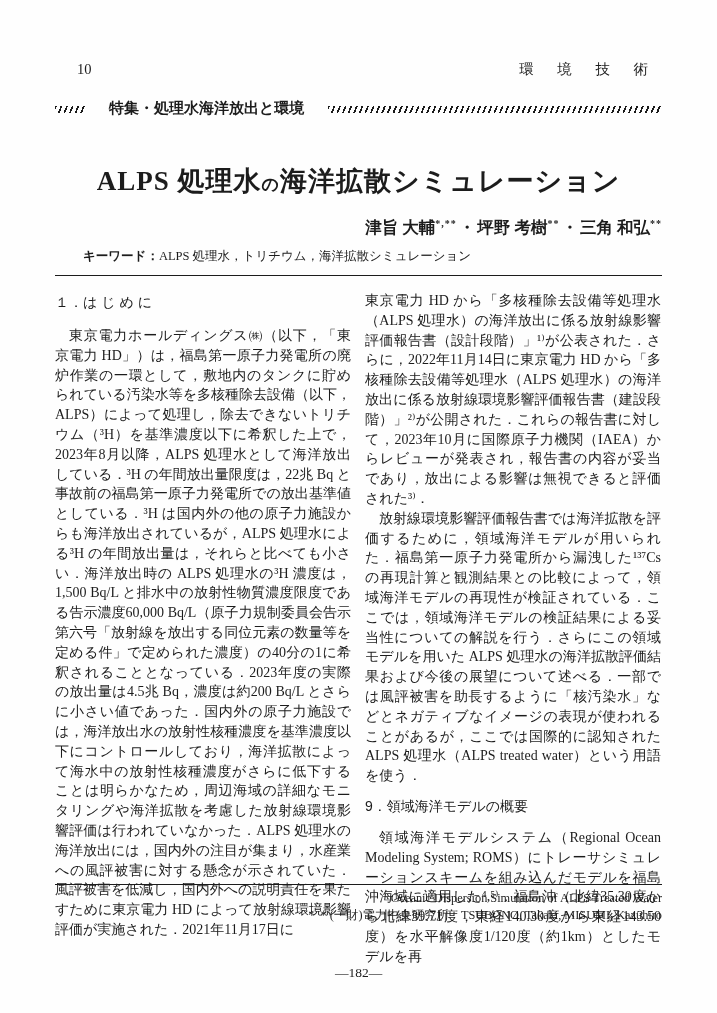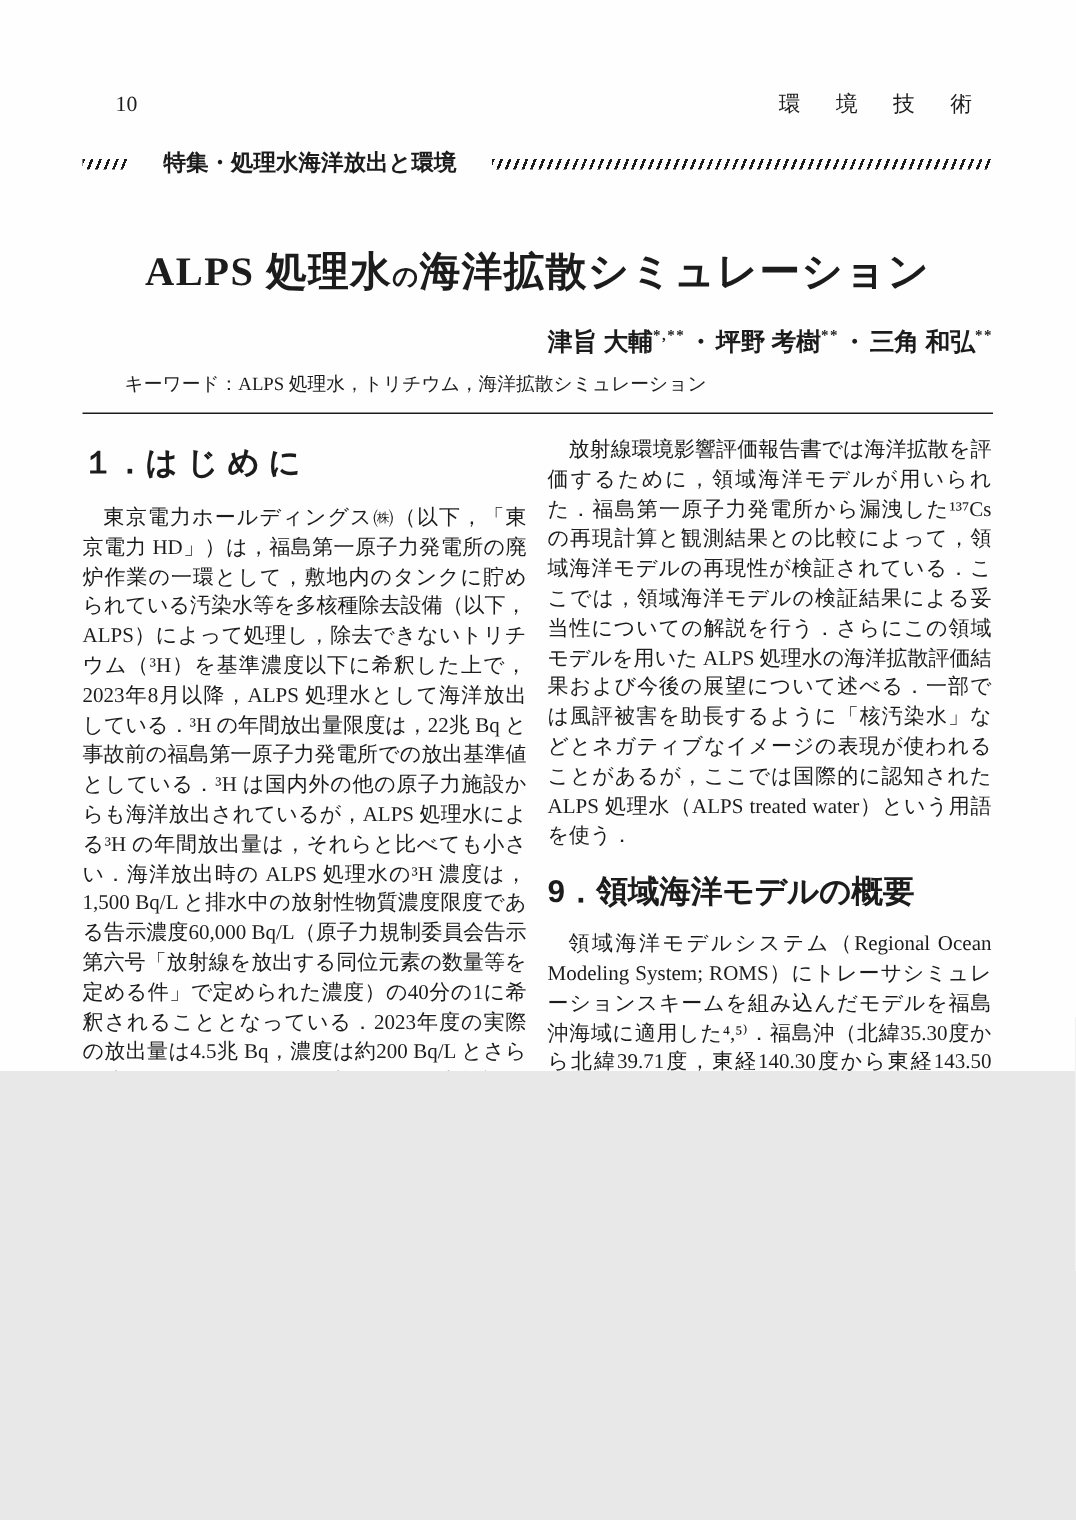--- a/index.html
+++ b/index.html
@@ -1,18 +1,18 @@
 <!DOCTYPE html>
 <html lang="ja"><head>
 <meta charset="utf-8">
 <style>
   html,body { margin:0; padding:0; background:#e8e8e8; }
   .page {
     position:relative;
-    width:717px; height:714px;
+    width:717px; height:1013px;
     margin:0 auto;
     background:#fefefe;
     color:#1c1c1c;
     box-sizing:border-box;
     padding:40px 55px 0 55px;
     font-family:"Liberation Serif","DejaVu Serif",serif;
     overflow:hidden;
   }
   
   .running-head {
@@ -45,31 +45,31 @@
   .title-no { font-size:17px; }
   .authors-line {
     margin-top:15px; text-align:right;
     font-size:16.5px; font-weight:bold;
   }
   .author-mark { font-size:10px; vertical-align:super; font-weight:bold; letter-spacing:1px; }
   .author-sep { margin:0 2px; }
   .keywords-line {
     margin-top:9px; padding-left:28px; font-size:12.5px;
   }
-  .kw-label { font-family:"Liberation Sans","DejaVu Sans",sans-serif; font-weight:normal; }
+  .kw-label { font-family:"Liberation Sans","DejaVu Sans",sans-serif; font-weight:bold; }
   .head-rule {
     border:none; border-top:1.6px solid #1c1c1c;
     margin:10px 0 0 0;
   }
   
   .columns { display:flex; gap:14px; margin-top:15px; }
   .col { width:296px; }
   .section-heading {
     font-family:"Liberation Sans","DejaVu Sans",sans-serif;
-    font-weight:bold; font-size:21px;
+    font-weight:normal; font-size:14px;
     margin:3px 0 14px 0;
   }
   .section-heading.mid { margin-top:12px; margin-bottom:12px; }
   .body-text {
     margin:0; font-size:14px; line-height:19.8px;
     text-align:justify;
   }
   .body-text.indent { text-indent:1em; }
   
   .footnote-block { position:absolute; left:55px; right:55px; top:884px;text-align:right; }
@@ -103,26 +103,28 @@
   <div class="keywords-line"><span class="kw-label">キーワード：</span><span>ALPS 処理水，トリチウム，海洋拡散シミュレーション</span></div>
 
   <hr class="head-rule">
 
   <div class="columns">
     <div class="col">
       <h2 class="section-heading">１．は じ め に</h2>
       <p class="body-text indent">東京電力ホールディングス㈱（以下，「東京電力 HD」）は，福島第一原子力発電所の廃炉作業の一環として，敷地内のタンクに貯められている汚染水等を多核種除去設備（以下，ALPS）によって処理し，除去できないトリチウム（³H）を基準濃度以下に希釈した上で，2023年8月以降，ALPS 処理水として海洋放出している．³H の年間放出量限度は，22兆 Bq と事故前の福島第一原子力発電所での放出基準値としている．³H は国内外の他の原子力施設からも海洋放出されているが，ALPS 処理水による³H の年間放出量は，それらと比べても小さい．海洋放出時の ALPS 処理水の³H 濃度は，1,500 Bq/L と排水中の放射性物質濃度限度である告示濃度60,000 Bq/L（原子力規制委員会告示第六号「放射線を放出する同位元素の数量等を定める件」で定められた濃度）の40分の1に希釈されることとなっている．2023年度の実際の放出量は4.5兆 Bq，濃度は約200 Bq/L とさらに小さい値であった．国内外の原子力施設では，海洋放出水の放射性核種濃度を基準濃度以下にコントロールしており，海洋拡散によって海水中の放射性核種濃度がさらに低下することは明らかなため，周辺海域の詳細なモニタリングや海洋拡散を考慮した放射線環境影響評価は行われていなかった．ALPS 処理水の海洋放出には，国内外の注目が集まり，水産業への風評被害に対する懸念が示されていた．風評被害を低減し，国内外への説明責任を果たすために東京電力 HD によって放射線環境影響評価が実施された．2021年11月17日に</p>
     </div>
     <div class="col">
+      <p class="body-text">東京電力 HD から「多核種除去設備等処理水（ALPS 処理水）の海洋放出に係る放射線影響評価報告書（設計段階）」¹⁾が公表された．さらに，2022年11月14日に東京電力 HD から「多核種除去設備等処理水（ALPS 処理水）の海洋放出に係る放射線環境影響評価報告書（建設段階）」²⁾が公開された．これらの報告書に対して，2023年10月に国際原子力機関（IAEA）からレビューが発表され，報告書の内容が妥当であり，放出による影響は無視できると評価された³⁾．</p>
       <p class="body-text indent">放射線環境影響評価報告書では海洋拡散を評価するために，領域海洋モデルが用いられた．福島第一原子力発電所から漏洩した¹³⁷Cs の再現計算と観測結果との比較によって，領域海洋モデルの再現性が検証されている．ここでは，領域海洋モデルの検証結果による妥当性についての解説を行う．さらにこの領域モデルを用いた ALPS 処理水の海洋拡散評価結果および今後の展望について述べる．一部では風評被害を助長するように「核汚染水」などとネガティブなイメージの表現が使われることがあるが，ここでは国際的に認知された ALPS 処理水（ALPS treated water）という用語を使う．</p>
       <h2 class="section-heading mid">9．領域海洋モデルの概要</h2>
       <p class="body-text indent">領域海洋モデルシステム（Regional Ocean Modeling System; ROMS）にトレーサシミュレーションスキームを組み込んだモデルを福島沖海域に適用した⁴,⁵⁾．福島沖（北緯35.30度から北緯39.71度，東経140.30度から東経143.50度）を水平解像度1/120度（約1km）としたモデルを再</p>
     </div>
   </div>
 
   <div class="footnote-block">
     <hr class="foot-rule">
     <div class="footnote-line">Oceanic Dispersion Simulation of ALPS Treated Water</div>
     <div class="footnote-line">＊＊(一財)電力中央研究所　TSUBONO, Takaki, MISUMI, Kazuhiro</div>
   </div>
 
+  <div class="page-number-bottom">—182—</div>
 
 </div>
 
 </body></html>

